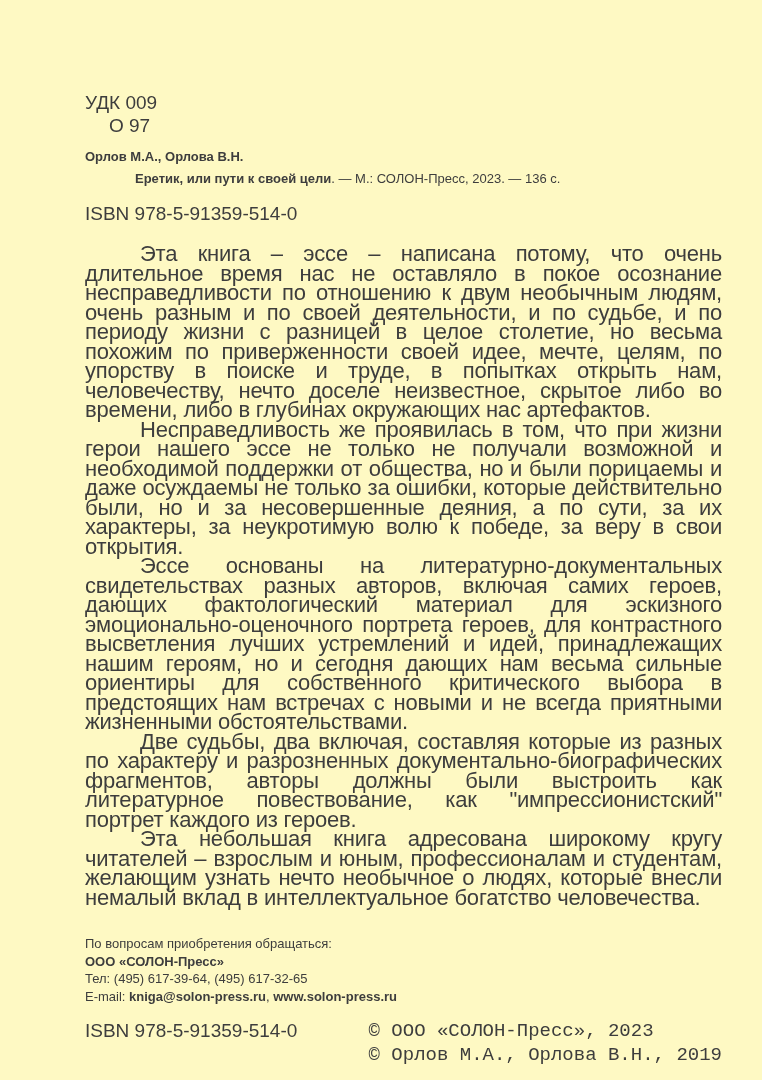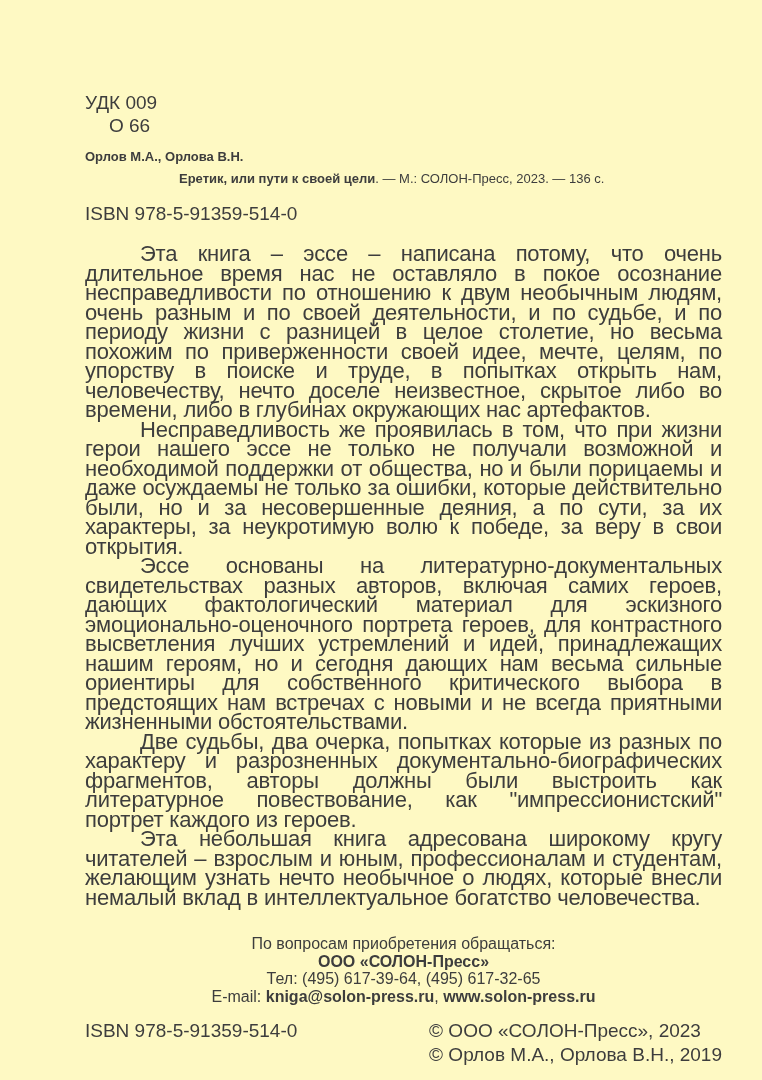--- a/index.html
+++ b/index.html
@@ -20,77 +20,76 @@
   
   .codes { font-size: 19px; line-height: 23px; }
   .codes .indent { padding-left: 24px; }
 
   
   .bib { margin-top: 9px; font-size: 13px; line-height: 22px; }
   .bib-authors { font-weight: bold; }
   .bib-title-line {
     text-align: justify;
     text-indent: 50px;
-    margin-left: 44px;
   }
 
   
   .isbn-top { margin-top: 14px; font-size: 19px; line-height: 20px; }
 
   
   .annotation { margin-top: 20px; }
   .annotation p {
     font-size: 22px;
     line-height: 19.5px;
     text-align: justify;
     text-indent: 55px;
     letter-spacing: -0.2px;
   }
 
   
   .contact {
     margin-top: 28px;
-    text-align: center;
-    font-size: 16px;
+    text-align: left;
+    font-size: 13px;
     line-height: 17.5px;
   }
 
   
   .footer {
     margin-top: 14px;
     display: flex;
     justify-content: space-between;
     align-items: flex-start;
     font-size: 19px;
     line-height: 24px;
   }
-  .copyrights { text-align: left; }
+  .copyrights { text-align: left; font-family: Liberation Mono, monospace; }
 </style>
 </head>
 <body>
 
 <div class="page">
 
   <div class="codes">
     <div>УДК 009</div>
-    <div class="indent">О 66</div>
+    <div class="indent">О 97</div>
   </div>
 
   <div class="bib">
     <div class="bib-authors">Орлов М.А., Орлова В.Н.</div>
     <p class="bib-title-line"><span class="bold">Еретик, или пути к своей цели</span><span>. — М.: СОЛОН-Пресс, 2023. — 136 с.</span></p>
   </div>
 
   <div class="isbn-top">ISBN 978-5-91359-514-0</div>
 
   <div class="annotation">
     <p>Эта книга – эссе – написана потому, что очень длительное время нас не оставляло в покое осознание несправедливости по отношению к двум необычным людям, очень разным и по своей деятельности, и по судьбе, и по периоду жизни с разницей в целое столетие, но весьма похожим по приверженности своей идее, мечте, целям, по упорству в поиске и труде, в попытках открыть нам, человечеству, нечто доселе неизвестное, скрытое либо во времени, либо в глубинах окружающих нас артефактов.</p>
     <p>Несправедливость же проявилась в том, что при жизни герои нашего эссе не только не получали возможной и необходимой поддержки от общества, но и были порицаемы и даже осуждаемы не только за ошибки, которые действительно были, но и за несовершенные деяния, а по сути, за их характеры, за неукротимую волю к победе, за веру в свои открытия.</p>
     <p>Эссе основаны на литературно-документальных свидетельствах разных авторов, включая самих героев, дающих фактологический материал для эскизного эмоционально-оценочного портрета героев, для контрастного высветления лучших устремлений и идей, принадлежащих нашим героям, но и сегодня дающих нам весьма сильные ориентиры для собственного критического выбора в предстоящих нам встречах с новыми и не всегда приятными жизненными обстоятельствами.</p>
-    <p>Две судьбы, два очерка, попытках которые из разных по характеру и разрозненных документально-биографических фрагментов, авторы должны были выстроить как литературное повествование, как "импрессионистский" портрет каждого из героев.</p>
+    <p>Две судьбы, два включая, составляя которые из разных по характеру и разрозненных документально-биографических фрагментов, авторы должны были выстроить как литературное повествование, как "импрессионистский" портрет каждого из героев.</p>
     <p>Эта небольшая книга адресована широкому кругу читателей – взрослым и юным, профессионалам и студентам, желающим узнать нечто необычное о людях, которые внесли немалый вклад в интеллектуальное богатство человечества.</p>
   </div>
 
   <div class="contact">
     <div>По вопросам приобретения обращаться:</div>
     <div class="bold">ООО «СОЛОН-Пресс»</div>
     <div>Тел: (495) 617-39-64, (495) 617-32-65</div>
     <div><span>E-mail: </span><span class="bold">kniga@solon-press.ru</span><span>, </span><span class="bold">www.solon-press.ru</span></div>
   </div>
 

